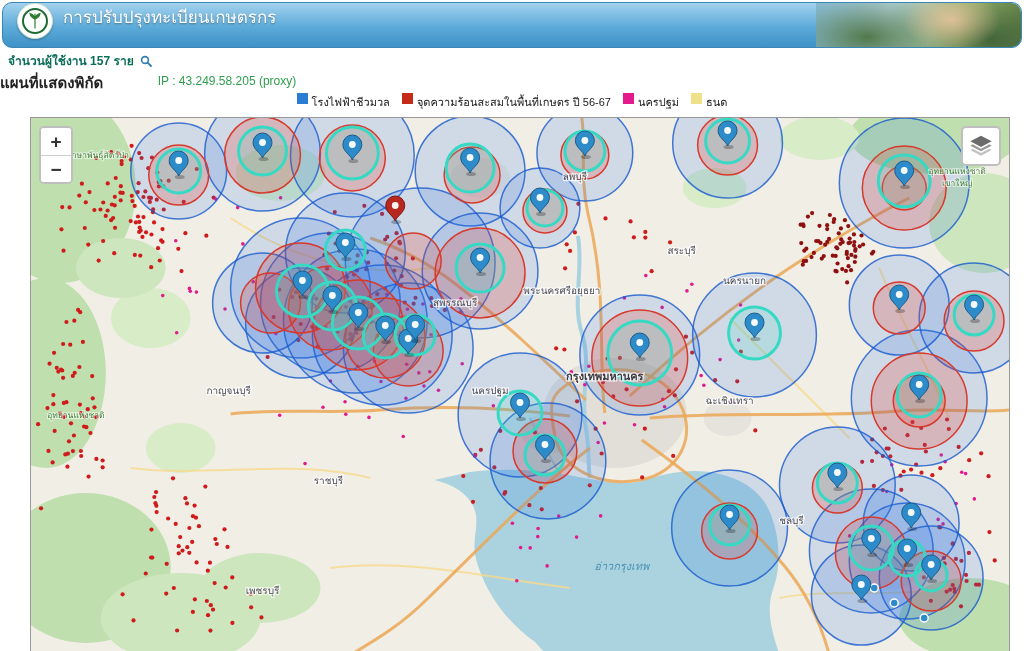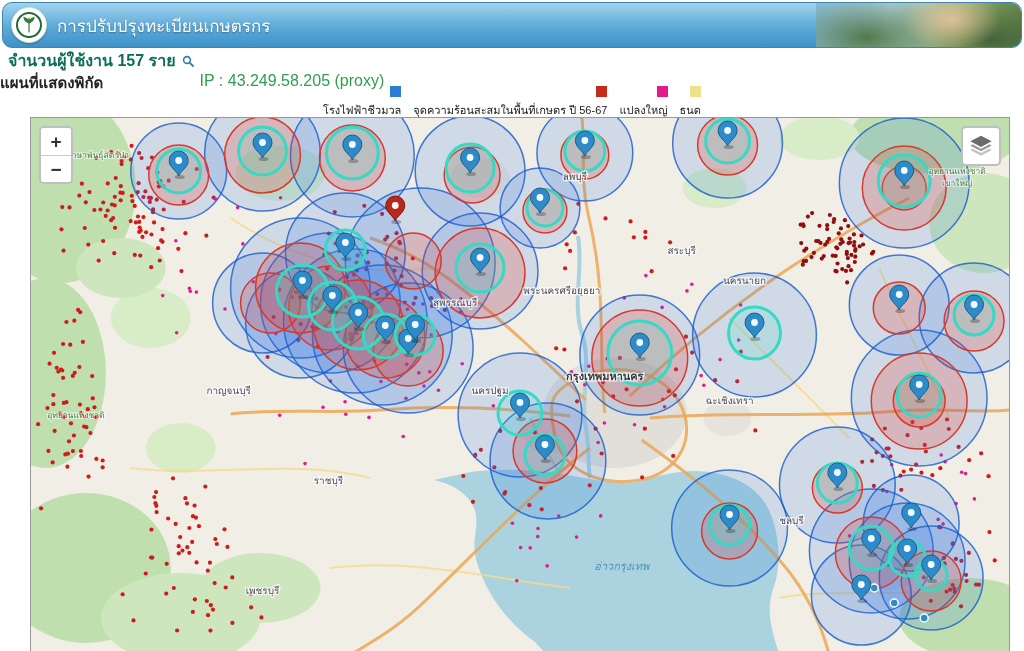--- a/index.html
+++ b/index.html
@@ -4,44 +4,44 @@
 <style>
   html,body{margin:0;padding:0;}
   body{
     width:1024px;height:651px;overflow:hidden;background:#fff;
     font-family:"Liberation Sans","DejaVu Sans",sans-serif;
   }
   
   .app-header{
     position:relative;margin:2px 2px 0;height:44px;border-radius:10px;
     background:linear-gradient(#a3d2ee,#5caad9 55%,#3e92c6);
-    border:1px solid #3a86b5;display:flex;align-items:center;overflow:hidden;
+    border:1px solid #3a86b5;display:flex;align-items:flex-start;overflow:hidden;padding-left:6px;
   }
   .logo{
     width:34px;height:34px;border-radius:50%;background:#fff;margin-left:8px;
     display:flex;align-items:center;justify-content:center;flex:0 0 auto;
     border:1px solid #cfe4cf;box-shadow:0 1px 2px rgba(0,0,0,.25);
   }
   .header-title{color:#fff;font-size:17px;margin-left:10px;text-shadow:0 1px 2px rgba(0,0,0,.35);}
   .header-photo{
     position:absolute;right:0;top:0;height:100%;width:205px;border-radius:0 10px 10px 0;
     background:
       radial-gradient(70px 45px at 66% 38%, rgba(226,193,152,.95), rgba(226,193,152,0) 70%),
       radial-gradient(120px 60px at 25% 78%, rgba(72,112,60,.9), rgba(72,112,60,0) 75%),
       radial-gradient(90px 50px at 85% 82%, rgba(58,92,52,.85), rgba(58,92,52,0) 70%),
       linear-gradient(100deg,#8cc0de,#bad9e7 35%,#8fae6a 70%,#5d7c45);
   }
   
-  .statusbar{display:flex;align-items:center;gap:6px;padding:4px 8px 1px;font-size:16px;height:17px;}
+  .statusbar{display:flex;align-items:center;gap:6px;padding:4px 8px 1px;font-size:12px;height:17px;}
   .users{color:#0c6e5a;font-weight:bold;}
   .ip{color:#2f9e4e;margin-top:41px;}
   
   .map-title{text-align:left;font-size:15px;font-weight:bold;color:#222;padding:1px 0 0;height:19px;}
   .legend{display:flex;justify-content:center;align-items:center;gap:12px;padding:5px 0 6px;font-size:11px;color:#222;height:14px;}
-  .legend-item{display:flex;align-items:flex-end;gap:4px;white-space:nowrap;flex-direction:column;}
+  .legend-item{display:flex;align-items:flex-start;gap:4px;white-space:nowrap;}
   .swatch{width:11px;height:11px;display:inline-block;flex:0 0 auto;}
   .map-wrap{
     position:relative;margin:2px 14px 0 30px;height:537px;
     border:1px solid #999;background:#f1eee6;overflow:hidden;
   }
   .map-canvas{display:block;width:100%;height:100%;cursor:grab;}
   .zoom-control{
     position:absolute;top:8px;left:8px;width:30px;background:#fff;
     border:2px solid rgba(0,0,0,.25);border-radius:5px;overflow:hidden;z-index:5;
   }
@@ -95,21 +95,21 @@
     <span class="legend-item">
       <span class="swatch" style="background: rgb(43, 124, 211);"></span>
       <span>โรงไฟฟ้าชีวมวล</span>
     </span>
     <span class="legend-item">
       <span class="swatch" style="background: rgb(198, 43, 26);"></span>
       <span>จุดความร้อนสะสมในพื้นที่เกษตร ปี 56-67</span>
     </span>
     <span class="legend-item">
       <span class="swatch" style="background: rgb(229, 25, 142);"></span>
-      <span>แปลงใหญ่</span>
+      <span>นครปฐม่</span>
     </span>
     <span class="legend-item">
       <span class="swatch" style="background: rgb(239, 224, 138);"></span>
       <span>ธนด</span>
     </span>
   </div>
 
 <div class="map-wrap">
   <svg class="map-canvas" viewBox="0 0 980 537" preserveAspectRatio="none">
       <rect x="0" y="0" width="980" height="537" fill="#f1eee6"></rect>

